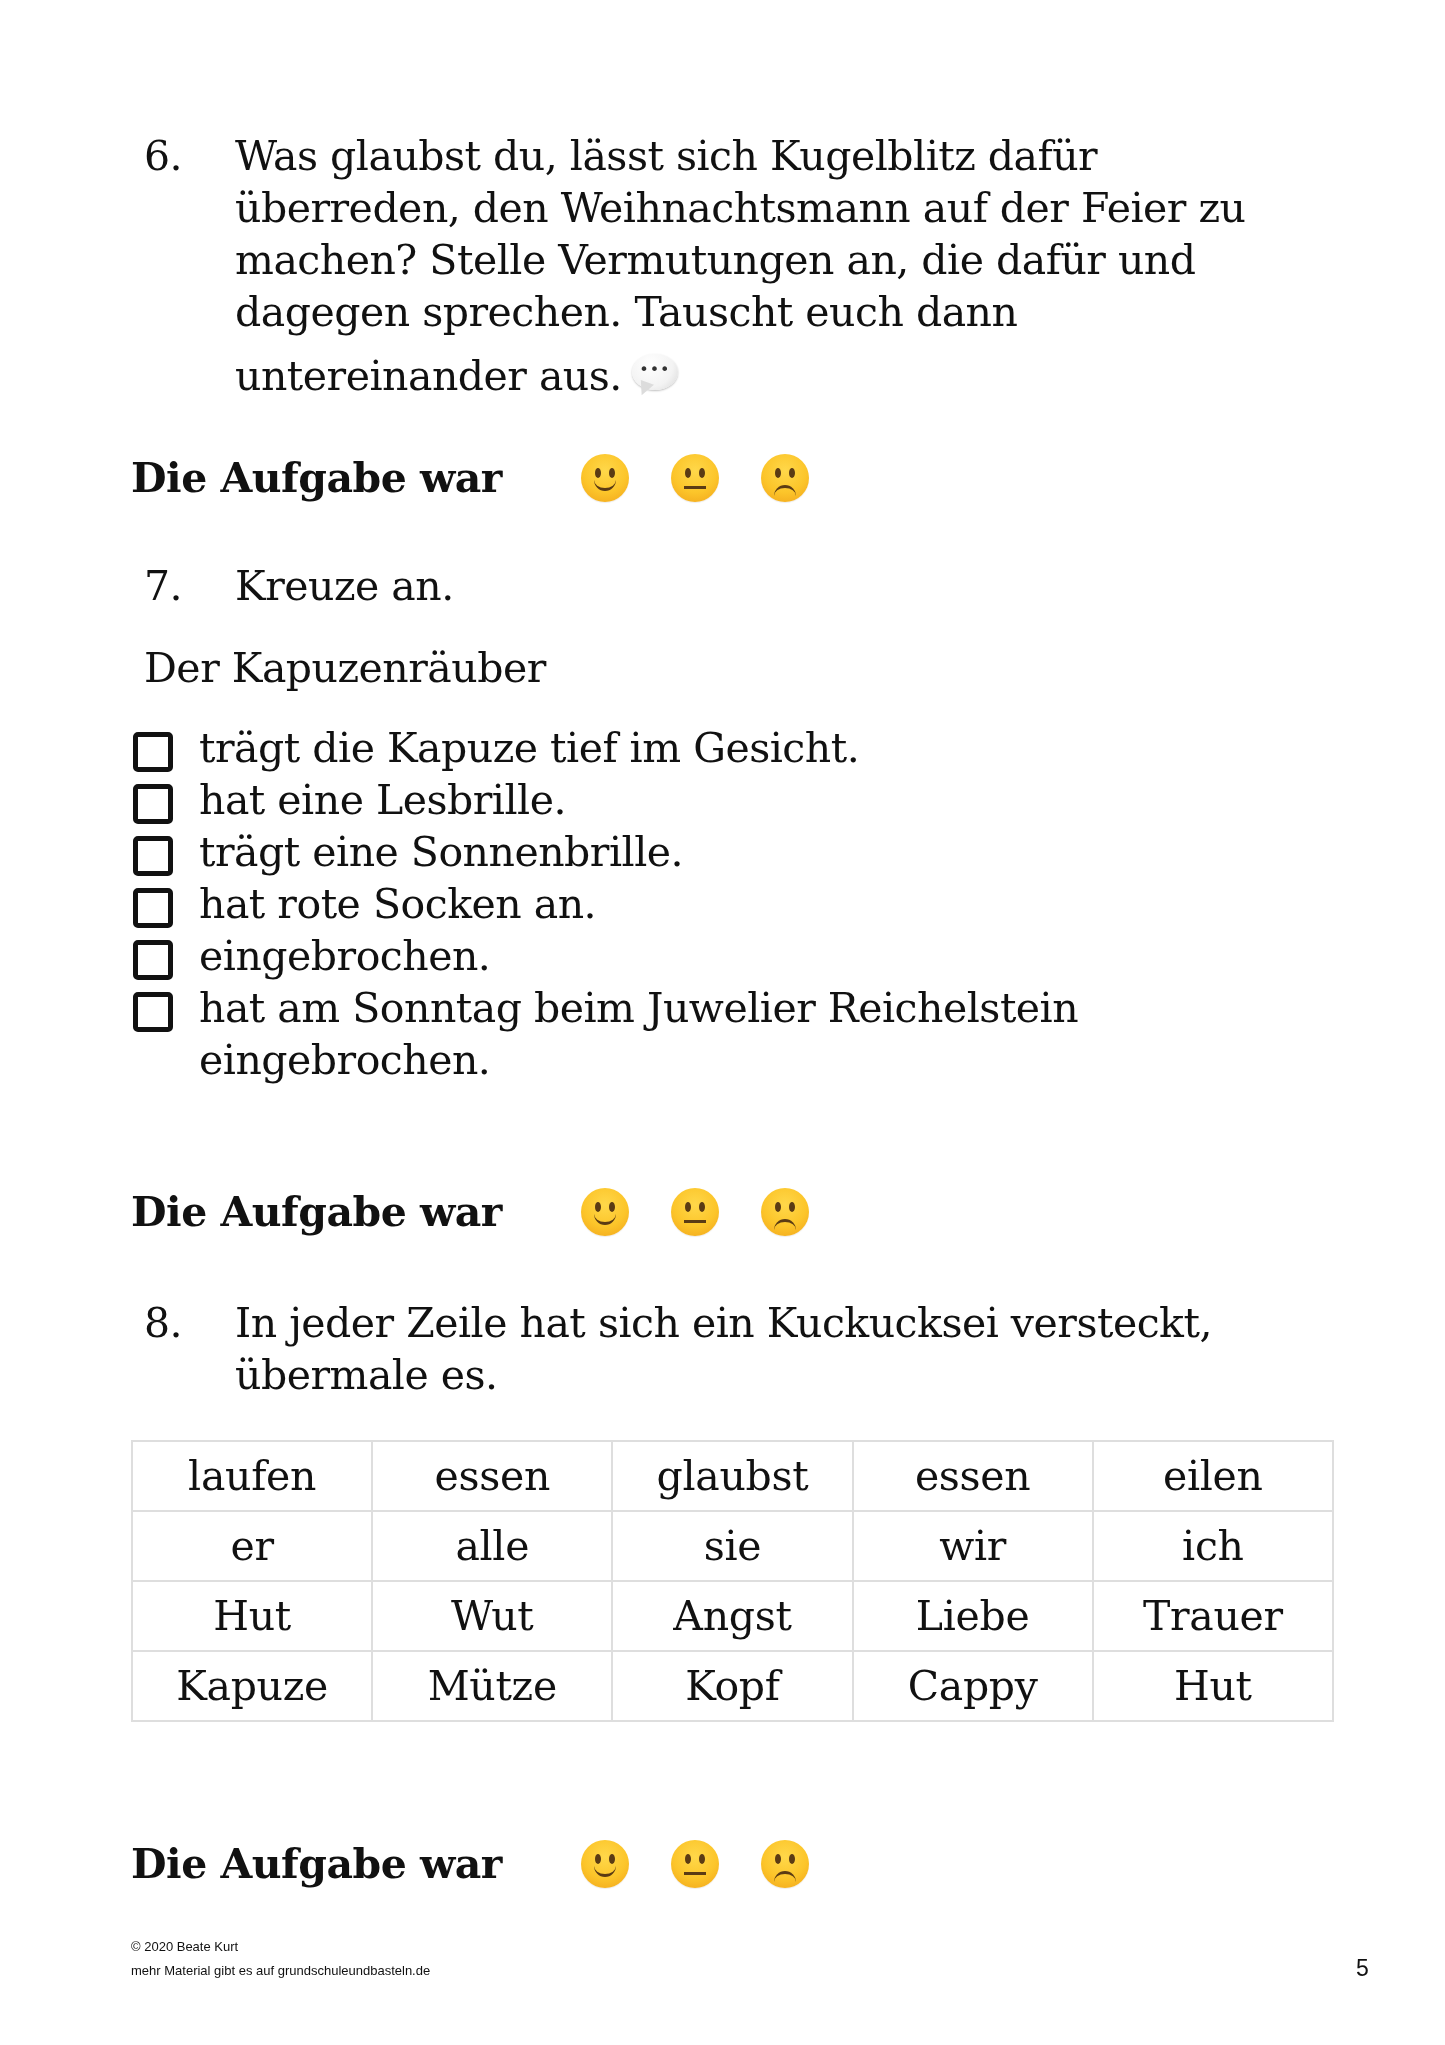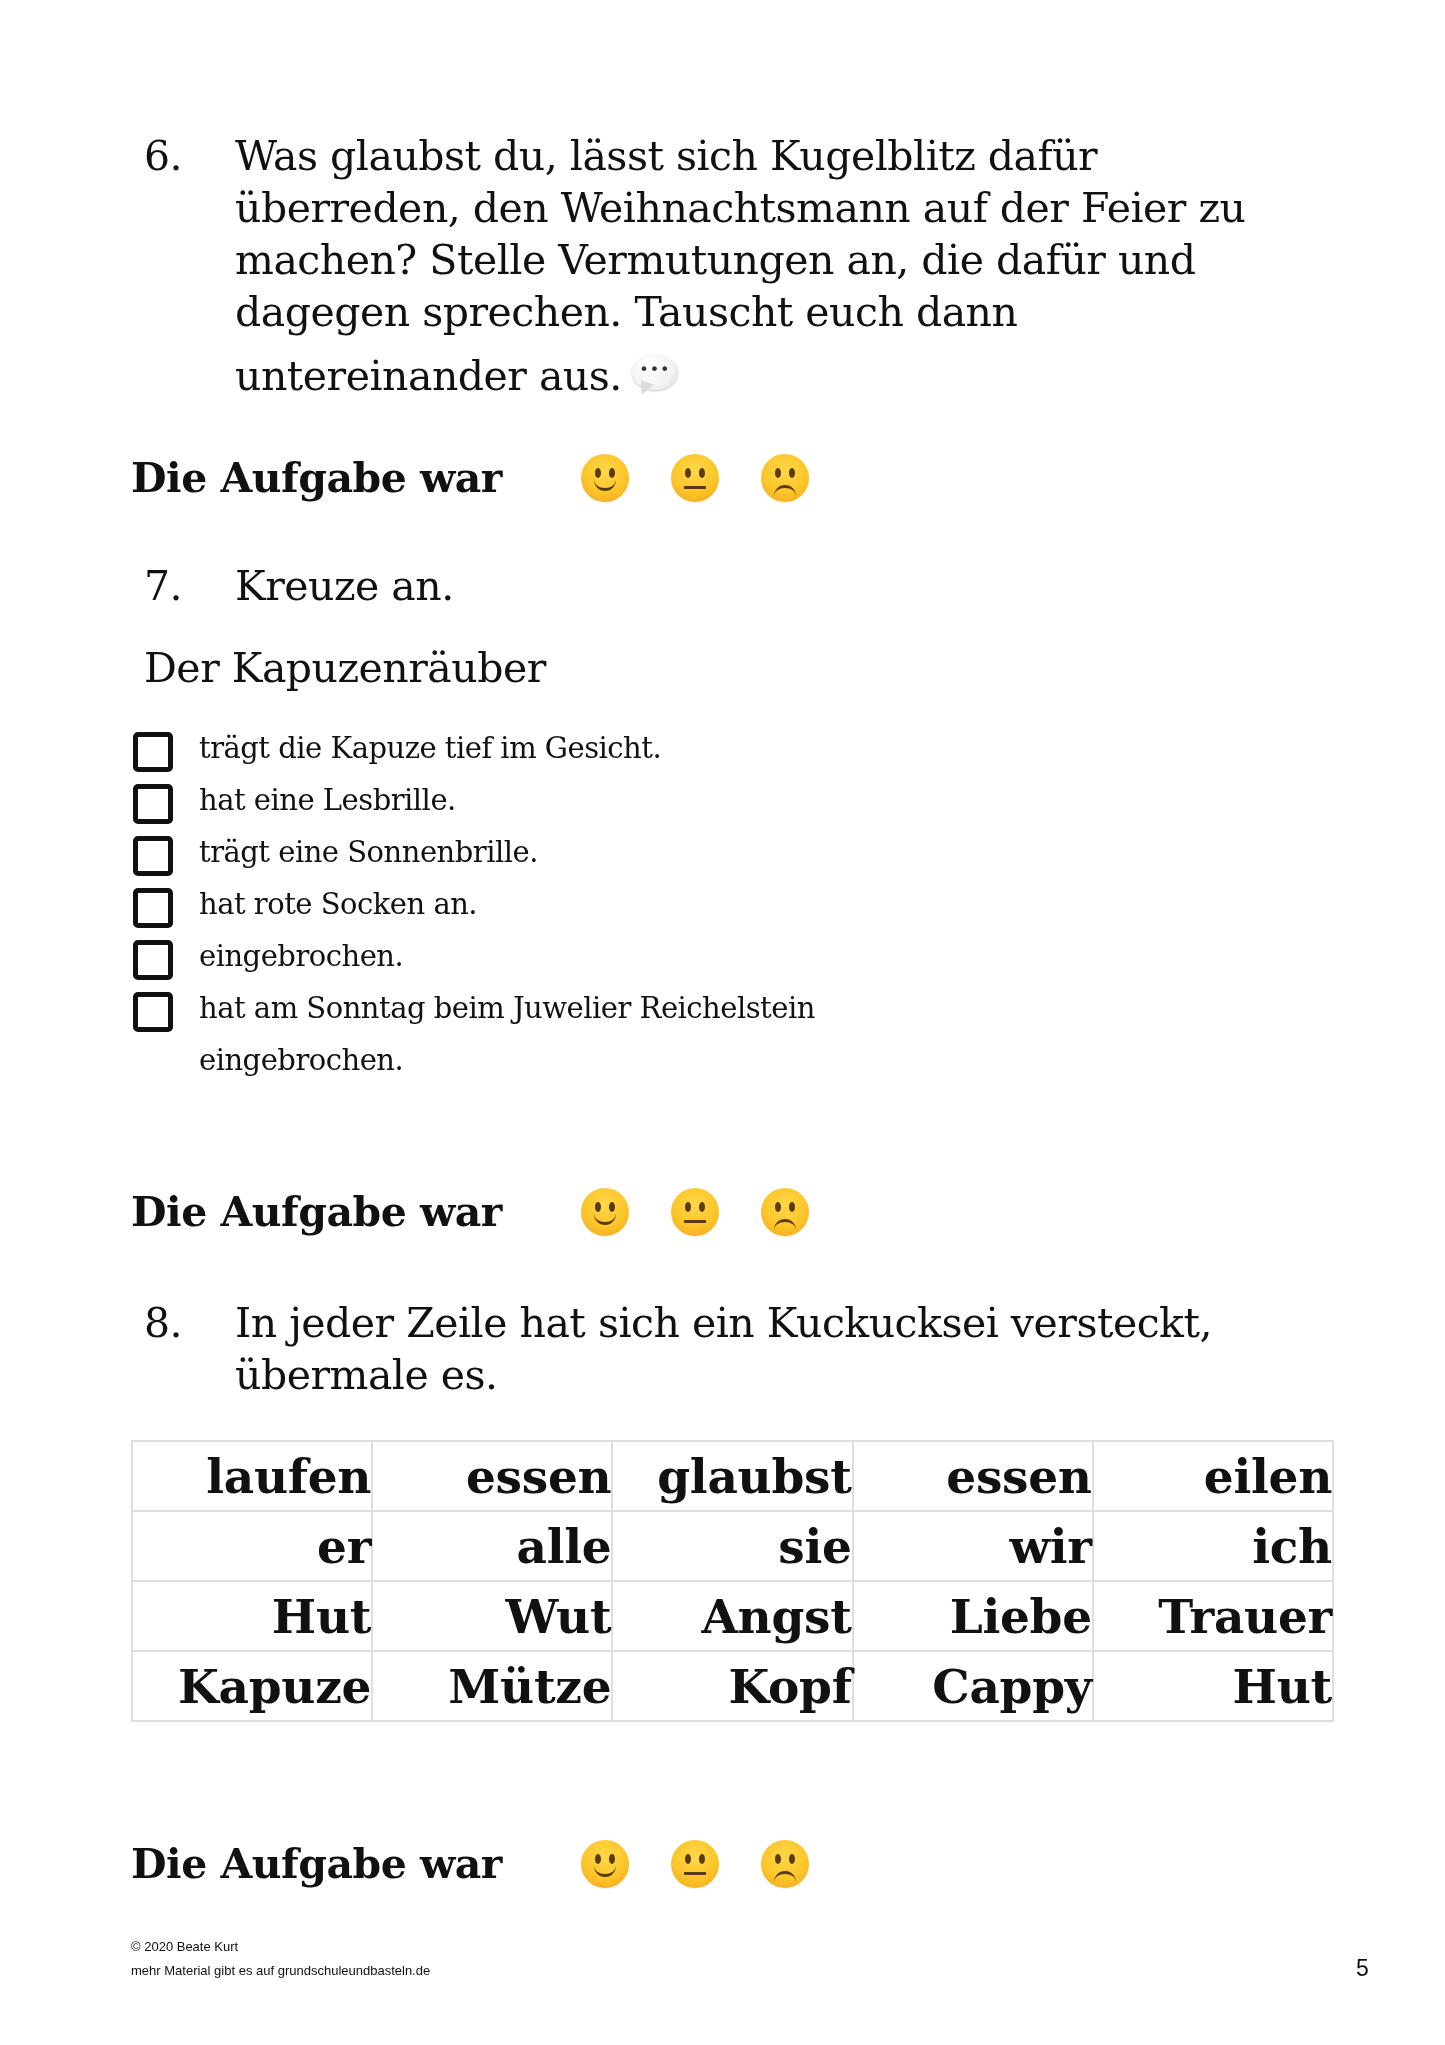--- a/index.html
+++ b/index.html
@@ -22,26 +22,26 @@
   .face.happy .mouth { top:24px; height:10px; border-bottom:3px solid #5b3b14; border-radius:0 0 14px 14px; }
   .face.neutral .mouth { top:32px; height:0; border-top:3px solid #5b3b14; }
   .face.sad .mouth { top:31px; height:10px; border-top:3px solid #5b3b14; border-radius:14px 14px 0 0; }
   .bubble { display:inline-block; position:relative; width:46px; height:40px; vertical-align:-4px; margin-left:10px; }
   .bubble .b { position:absolute; left:0; top:0; width:46px; height:36px; border-radius:50%;
                background:radial-gradient(circle at 40% 30%, #ffffff 0%, #f3f3f3 60%, #d6d6d6 100%);
                box-shadow:0 1px 2px rgba(0,0,0,0.25); }
   .bubble .tail { position:absolute; left:6px; top:28px; width:0; height:0;
                   border-left:6px solid transparent; border-right:8px solid transparent; border-top:14px solid #dcdcdc; transform:rotate(20deg); }
   .bubble .dots { position:absolute; left:0; top:8px; width:46px; text-align:center; font-size:16px; line-height:16px; color:#333; letter-spacing:1px; font-family:"DejaVu Sans",sans-serif; }
-  .check-list { left:131px; top:722px; font-size:29px; line-height:52px; letter-spacing:-0.5px; }
+  .check-list { left:131px; top:722px; font-size:41px; line-height:52px; letter-spacing:-0.5px; }
   .check-item { position:relative; padding-left:68px; width:1200px; }
   .box { position:absolute; left:2px; top:10px; width:30px; height:30px; border:5px solid #111; border-radius:5px; background:#fff; }
   table.words { position:absolute; left:131px; top:1440px; border-collapse:collapse; table-layout:fixed; width:1203px; }
-  table.words td { border:2px solid #dedede; height:68px; text-align:right; vertical-align:middle;
-                   font-size:47px; letter-spacing:-0.3px; padding:0; white-space:nowrap;font-weight:bold; }
+  table.words td { border:2px solid #dedede; height:68px; text-align:center; vertical-align:middle;
+                   font-size:41px; letter-spacing:-0.3px; padding:0; white-space:nowrap; }
   .footer { left:131px; font-family:"Liberation Sans",sans-serif; font-size:13px; line-height:24px; color:#111; }
   .pagenum { left:1356px; top:1955px; font-family:"Liberation Sans",sans-serif; font-size:23px; color:#111; }
 </style>
 </head>
 <body>
 
 <div class="abs q" style="top:130px;">
   <span class="num">6.</span>
   <div class="txt">
     <span class="line">Was glaubst du, lässt sich Kugelblitz dafür</span>

